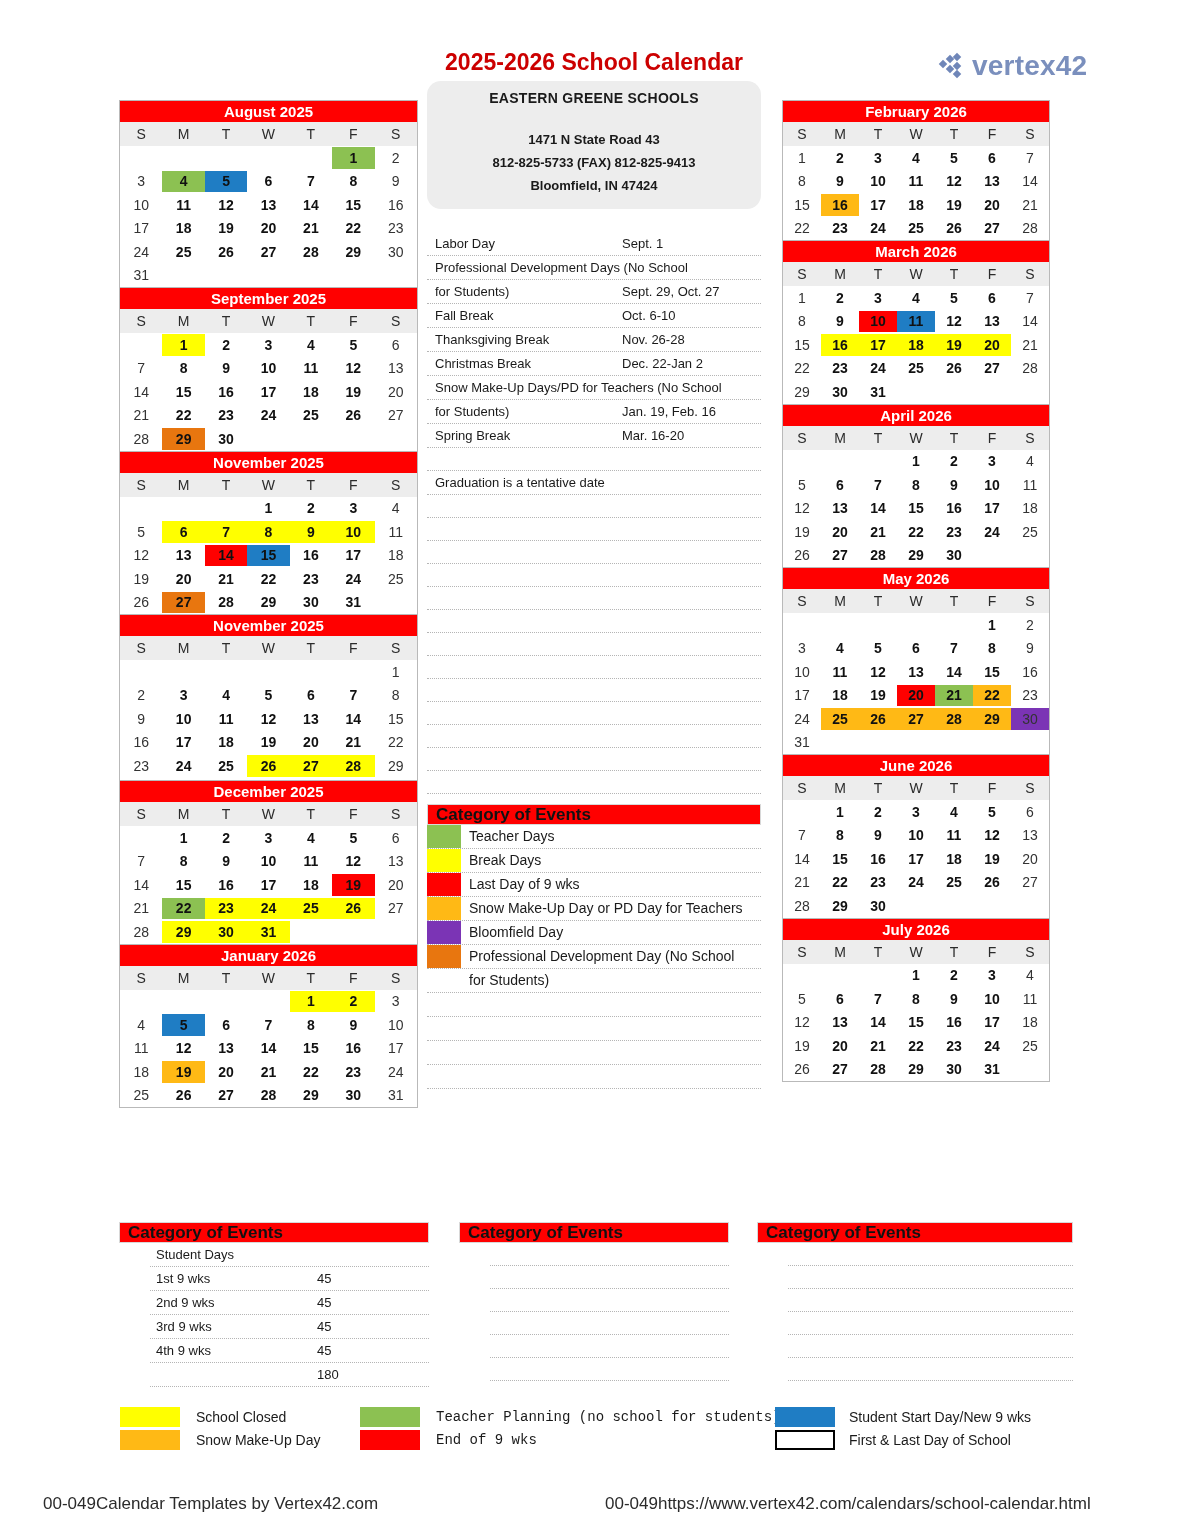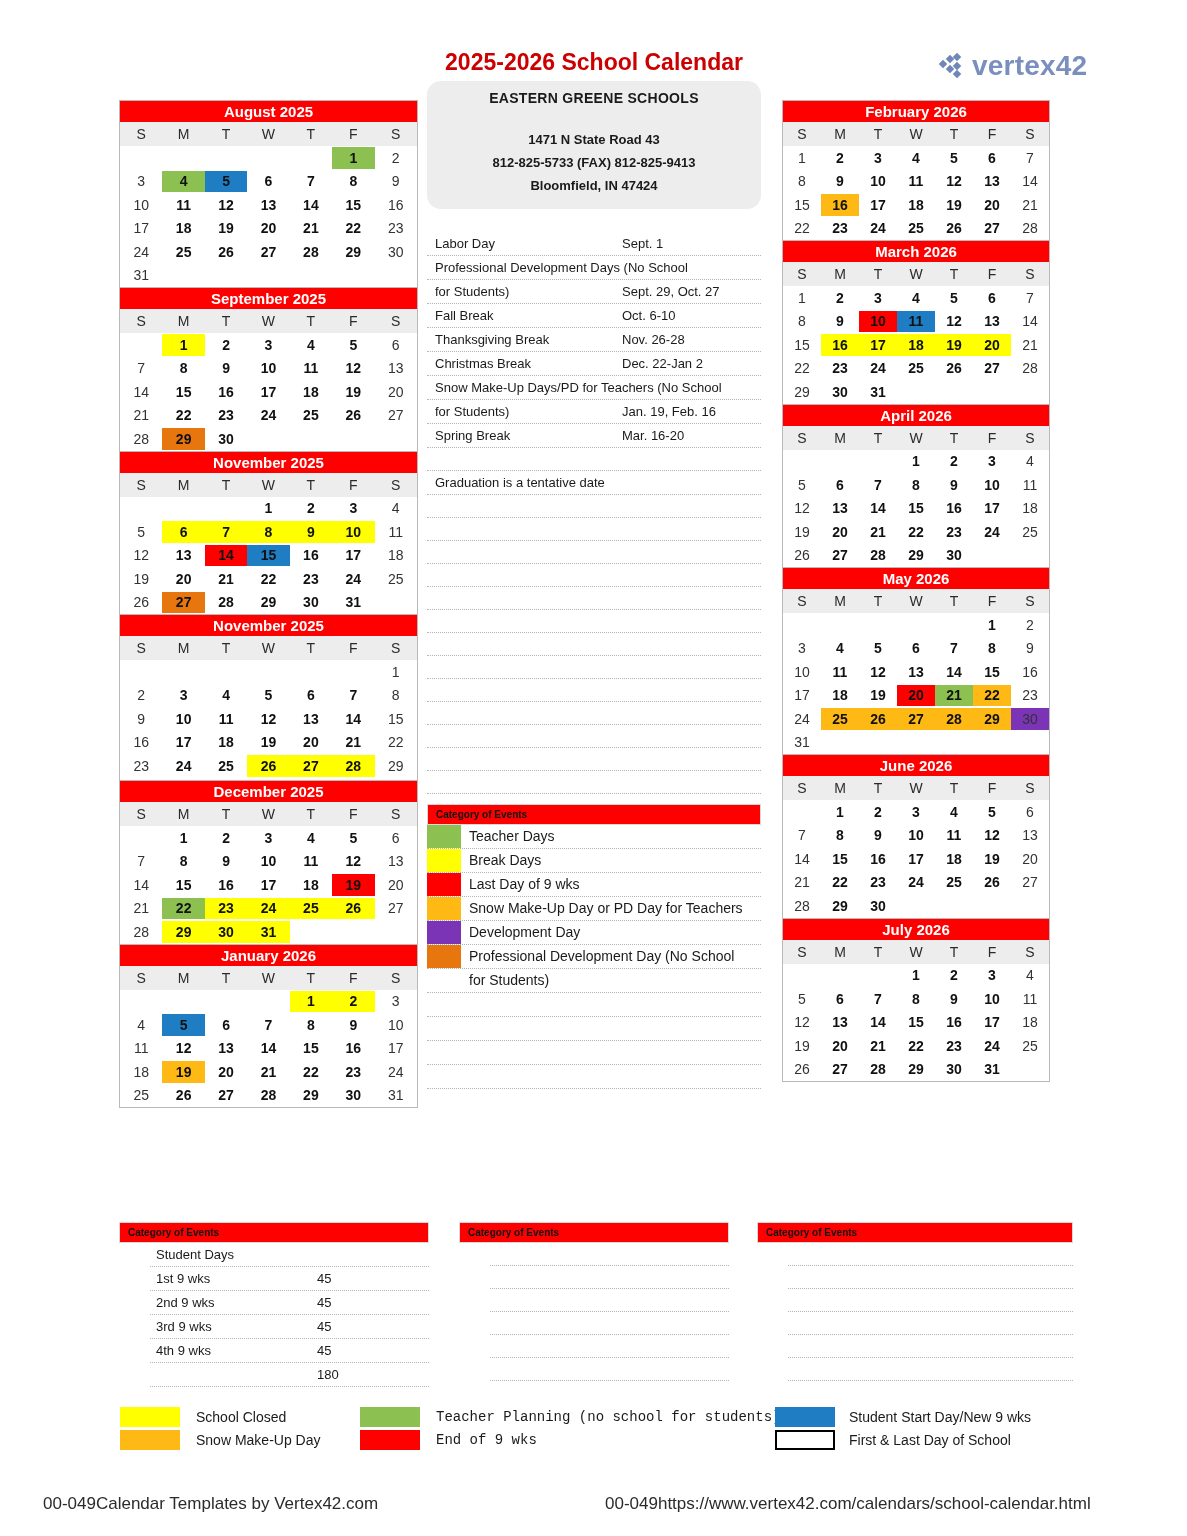--- a/index.html
+++ b/index.html
@@ -61,21 +61,21 @@
   .dotlist { margin-top:23px; }
   .dotrow { display:flex; font-size:13px; line-height:17px;
             border-bottom:1px dotted #b5b5b5; padding:3px 2px 3px 8px;
             min-height:23px; }
   .dotrow .lbl { flex:1 1 auto; }
   .dotrow .val { flex:0 0 auto; width:137px; text-align:left; }
   .dotrow.wide .lbl { flex:1 1 100%; }
   .dotrow.blank { min-height:23px; }
 
   
-  .cathead { background:#ff0000; color:#111; font-weight:bold; font-size:10px;
+  .cathead { background:#ff0000; color:#111; font-weight:bold; font-size:17px;
              line-height:20px; height:21px; padding-left:8px;
              border:1px solid #d8d8d8; }
   .legrow { display:flex; align-items:flex-start; font-size:14px;
             line-height:17px; border-bottom:1px dotted #b5b5b5;
             min-height:23px; padding-top:3px; }
   .legrow .sw { flex:0 0 auto; width:34px; height:23px; margin-right:8px;
                 margin-top:-3px; }
   .legrow .sw.none { background:transparent; }
   .legrow .txt { flex:1 1 auto; }
 
@@ -626,21 +626,21 @@
           <div class="legrow">
             <span class="sw" style="background: rgb(255, 0, 0);"></span>
             <span class="txt">Last Day of 9 wks</span>
           </div>
           <div class="legrow">
             <span class="sw" style="background: rgb(255, 185, 21);"></span>
             <span class="txt">Snow Make-Up Day or PD Day for Teachers</span>
           </div>
           <div class="legrow">
             <span class="sw" style="background: rgb(123, 52, 181);"></span>
-            <span class="txt">Development Day</span>
+            <span class="txt">Bloomfield Day</span>
           </div>
           <div class="legrow">
             <span class="sw" style="background: rgb(232, 118, 15);"></span>
             <span class="txt">Professional Development Day (No School</span>
           </div>
           <div class="legrow">
             <span class="sw none"></span>
             <span class="txt">for Students)</span>
           </div>
           <div class="legrow">

